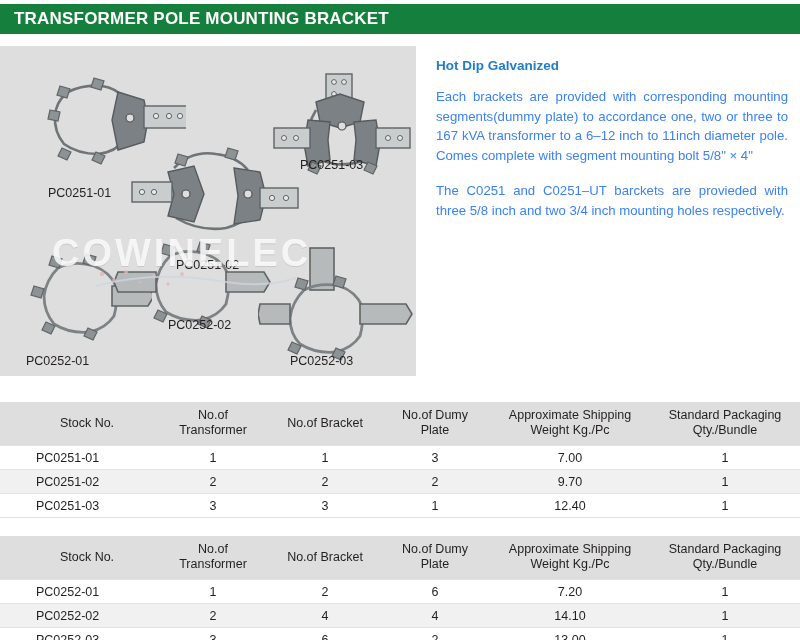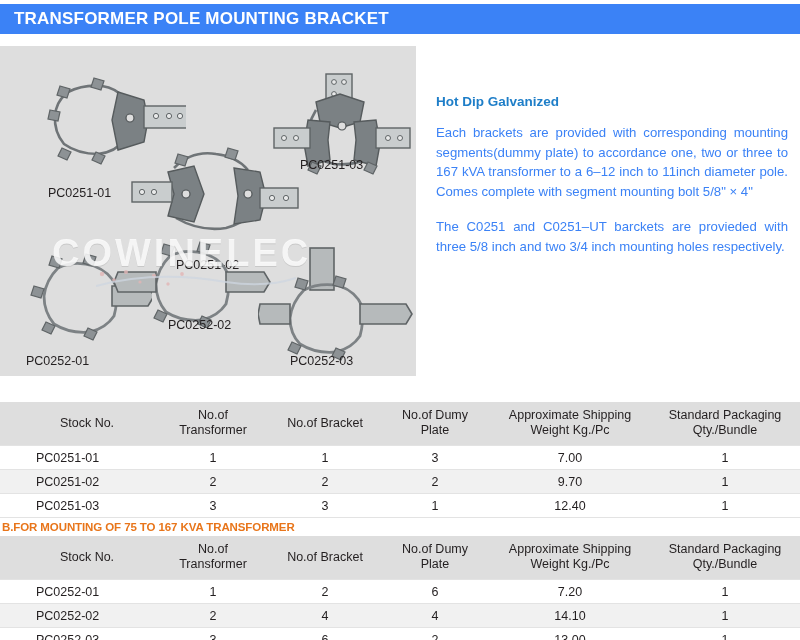--- a/index.html
+++ b/index.html
@@ -20,21 +20,21 @@
     height: 640px;
   }
 
   
   .title-bar {
     position: absolute;
     left: 0;
     top: 4px;
     width: 800px;
     height: 30px;
-    background: #3b82f6;
+    background: #15803d;
     display: flex;
     align-items: center;
   }
   .title-bar .title-text {
     color: #ffffff;
     font-size: 17px;
     font-weight: bold;
     letter-spacing: 0.2px;
     padding-left: 14px;
     white-space: nowrap;
@@ -80,21 +80,20 @@
     color: #231f20;
     white-space: nowrap;
   }
 
   
   .desc {
     position: absolute;
     left: 436px;
     top: 58px;
     width: 352px;
-    margin-top: 36px;
   }
   .desc-heading {
     color: #1e7ec8;
     font-size: 13.5px;
     font-weight: bold;
     margin: 0 0 14px 0;
   }
   .desc p {
     margin: 0 0 16px 0;
     font-size: 13.2px;
@@ -377,21 +376,20 @@
         <td class="col-stock">PC0251-03</td>
         <td>3</td>
         <td>3</td>
         <td>1</td>
         <td>12.40</td>
         <td>1</td>
       </tr>
     </tbody>
   </table>
 
-  <div class="section-heading" id="section-b-heading">B.FOR MOUNTING OF 75 TO 167 KVA TRANSFORMER</div>
 
   <table class="spec-table" id="table-b">
     <colgroup>
       <col class="c-stock">
         <col class="c-trans">
         <col class="c-brack">
       <col class="c-dumy">
         <col class="c-weight">
         <col class="c-pack">
     </colgroup>

